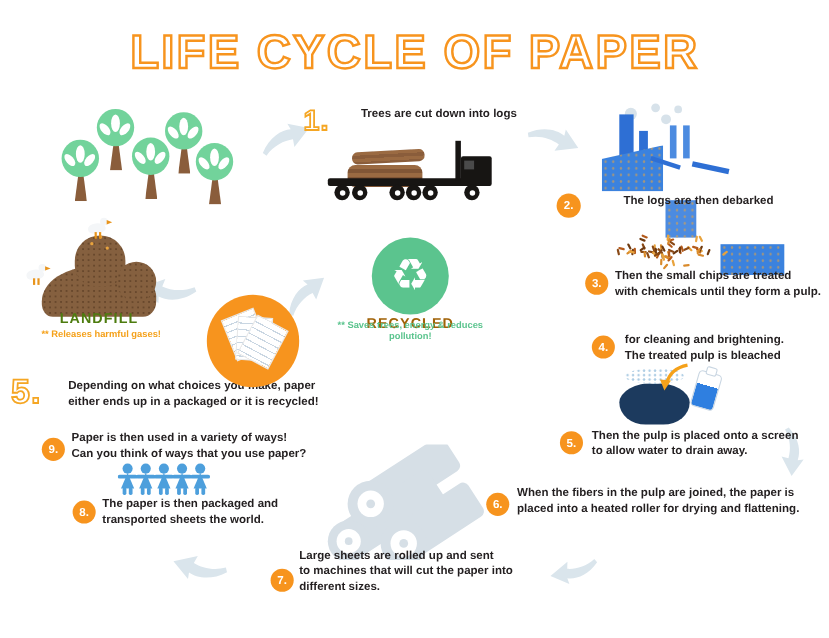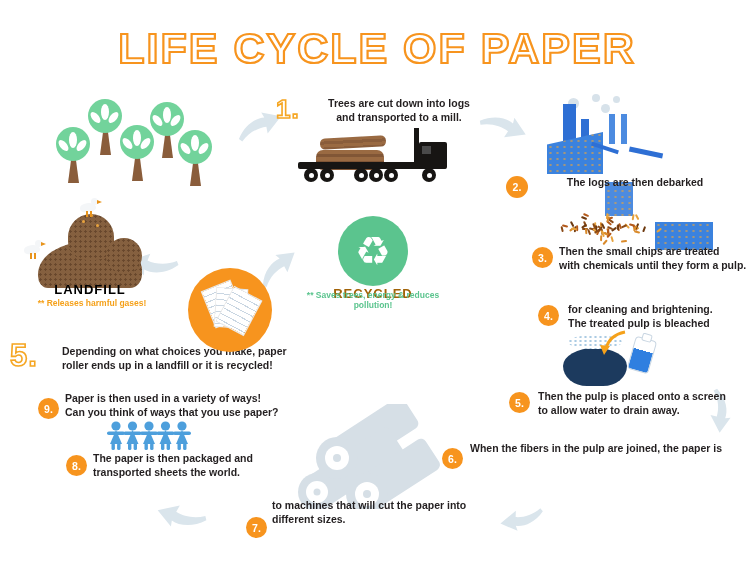--- a/index.html
+++ b/index.html
@@ -166,21 +166,20 @@
   <svg class="arrow" viewBox="0 0 90 46" style="left:498px;top:500px;width:48px;height:40px;transform:rotate(172deg)">
       <use href="#arrowShape"></use>
     </svg>
   <svg class="arrow" viewBox="0 0 90 46" style="left:154px;top:497px;width:54px;height:42px;transform:rotate(200deg)">
       <use href="#arrowShape"></use>
     </svg>
 
   <div class="num-outline" style="left:276px;top:94px;font-size:26px">1.</div>
   <div class="step-text center" style="left:314px;top:97px;width:170px">
     <div>Trees are cut down into logs</div>
-    <div>and transported to a mill.</div>
   </div>
 
   <div class="truck">
     <div class="log-top"></div>
     <div class="logs"></div>
     <div class="flatbed"></div>
       <div class="pipe"></div>
     <div class="cab">
         <div class="cab-win"></div>
       </div>
@@ -300,20 +299,21 @@
 
   <div class="num-badge" style="left:509px;top:392px;width:21px;height:21px">5.</div>
   <div class="step-text" style="left:538px;top:390px;width:220px">
     <div>Then the pulp is placed onto a screen</div>
     <div>to allow water to drain away.</div>
   </div>
 
   <div class="num-badge" style="left:442px;top:448px;width:21px;height:21px">6.</div>
   <div class="step-text" style="left:470px;top:442px;width:282px">
     <div>When the fibers in the pulp are joined, the paper is</div>
+    <div>placed into a heated roller for drying and flattening.</div>
   </div>
 
   <svg class="rolls" width="145" height="105" viewBox="0 0 145 105">
     <g fill="#D6DFE6">
       <rect x="40" y="36" width="88" height="36" rx="6" transform="rotate(-33 40 54)"></rect>
       <rect x="20" y="70" width="95" height="36" rx="6" transform="rotate(-33 20 88)"></rect>
       <rect x="70" y="72" width="78" height="36" rx="6" transform="rotate(-33 70 90)"></rect>
     </g>
     <circle cx="40" cy="54" r="21" fill="#D6DFE6"></circle>
       <circle cx="40" cy="54" r="12" fill="#fff"></circle>
@@ -321,20 +321,21 @@
     <circle cx="20" cy="88" r="19" fill="#D6DFE6"></circle>
       <circle cx="20" cy="88" r="11" fill="#fff"></circle>
       <circle cx="20" cy="88" r="3.5" fill="#D6DFE6"></circle>
     <circle cx="70" cy="90" r="21" fill="#D6DFE6"></circle>
       <circle cx="70" cy="90" r="12" fill="#fff"></circle>
       <circle cx="70" cy="90" r="4" fill="#D6DFE6"></circle>
   </svg>
 
   <div class="num-badge" style="left:246px;top:517px;width:21px;height:21px">7.</div>
   <div class="step-text" style="left:272px;top:499px;width:215px">
+    <div>Large sheets are rolled up and sent</div>
     <div>to machines that will cut the paper into</div>
     <div>different sizes.</div>
   </div>
 
   <div class="num-badge" style="left:66px;top:455px;width:21px;height:21px">8.</div>
   <div class="step-text" style="left:93px;top:452px;width:200px">
     <div>The paper is then packaged and</div>
     <div>transported sheets the world.</div>
   </div>
 
@@ -347,21 +348,21 @@
     <use href="#doll" x="0" width="18" height="30"></use>
       <use href="#doll" x="16.5" width="18" height="30"></use>
     <use href="#doll" x="33" width="18" height="30"></use>
       <use href="#doll" x="49.5" width="18" height="30"></use>
     <use href="#doll" x="66" width="18" height="30"></use>
   </svg>
 
   <div class="num-outline" style="left:10px;top:338px;font-size:31px">5.</div>
   <div class="step-text" style="left:62px;top:345px;width:285px">
     <div>Depending on what choices you make, paper</div>
-    <div>roller ends up in a landfill or it is recycled!</div>
+    <div>either ends up in a packaged or it is recycled!</div>
   </div>
 
   <div class="landfill">
     <div class="mound m1"></div>
       <div class="mound m2"></div>
       <div class="mound m3"></div>
     <div class="mdot" style="left:52px;top:22px"></div>
     <div class="mdot" style="left:60px;top:16px"></div>
     <div class="mdot" style="left:66px;top:26px"></div>
     <div class="gull" style="left:50px;top:0">
@@ -371,21 +372,21 @@
       <div class="g-leg" style="left:6px"></div>
         <div class="g-leg" style="left:10px"></div>
     </div>
     <div class="gull" style="left:-6px;top:42px">
       <div class="g-body"></div>
         <div class="g-head"></div>
         <div class="g-beak"></div>
       <div class="g-leg" style="left:6px"></div>
         <div class="g-leg" style="left:10px"></div>
     </div>
-    <div class="label" style="left:0;top:84px;width:120px;color:#000000">LANDFILL</div>
+    <div class="label" style="left:0;top:84px;width:120px;color:#4d7c0f">LANDFILL</div>
     <div class="note" style="left:-8px;top:100px;width:140px;color:#F5A11A">** Releases harmful gases!</div>
   </div>
 
   <div class="paper-circle">
     <div class="sheet" style="left:20px;top:17px;transform:rotate(-22deg)"></div>
     <div class="sheet" style="left:28px;top:21px;transform:rotate(4deg)"></div>
     <div class="sheet" style="left:36px;top:24px;transform:rotate(28deg)"></div>
   </div>
 
   <div class="recycle-circle">

